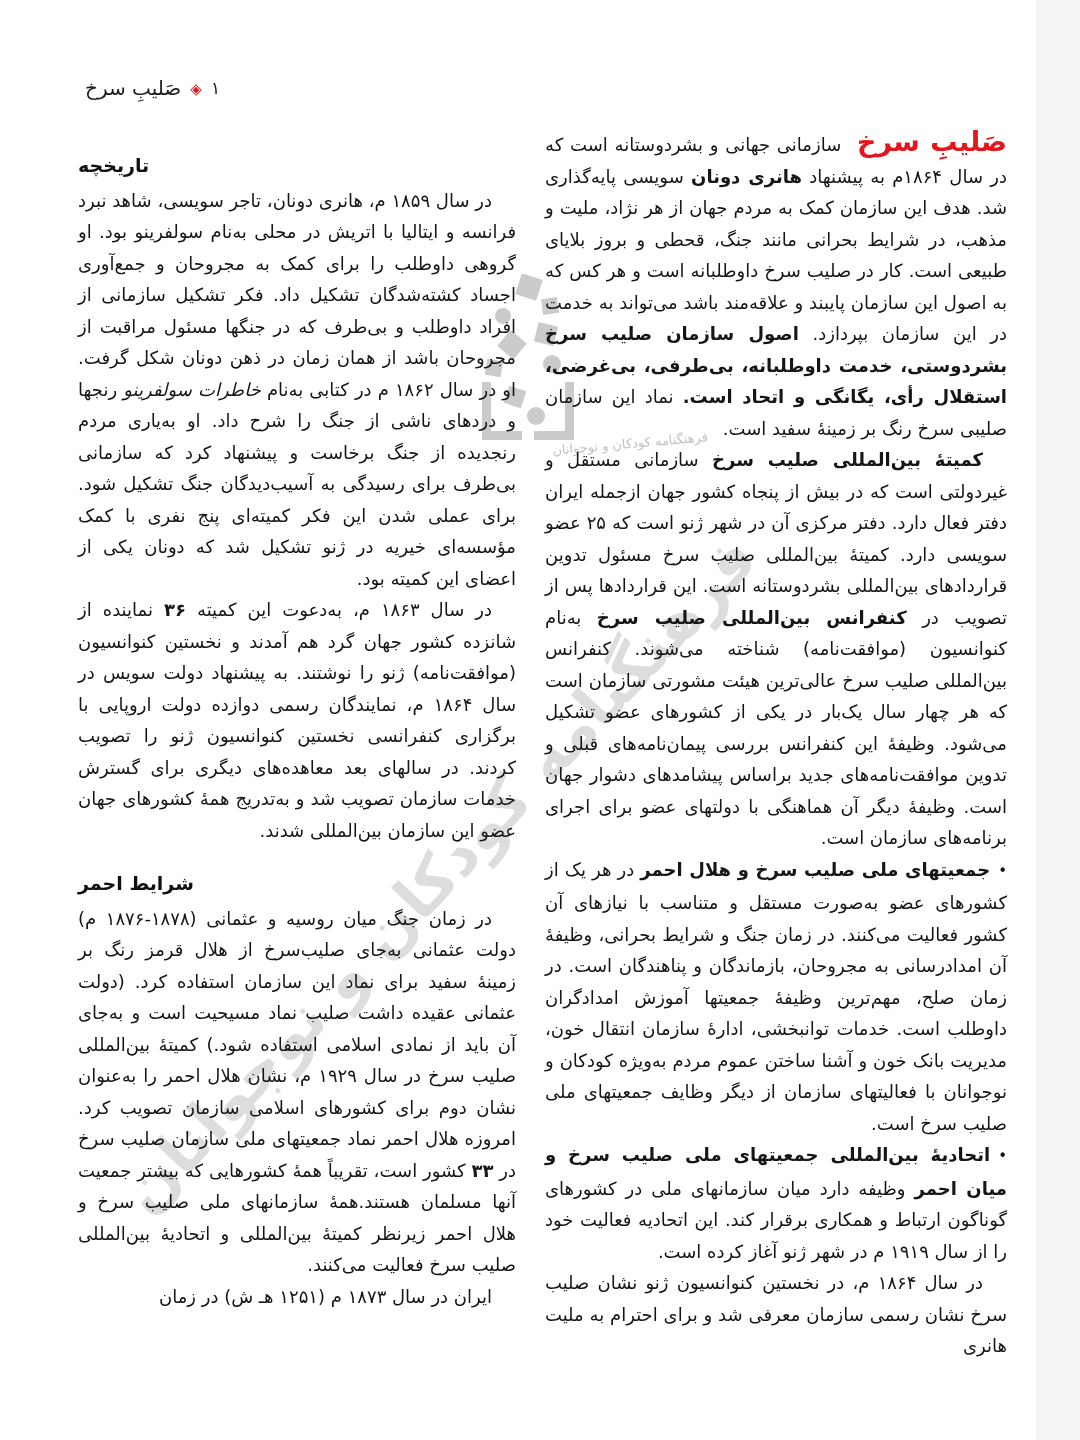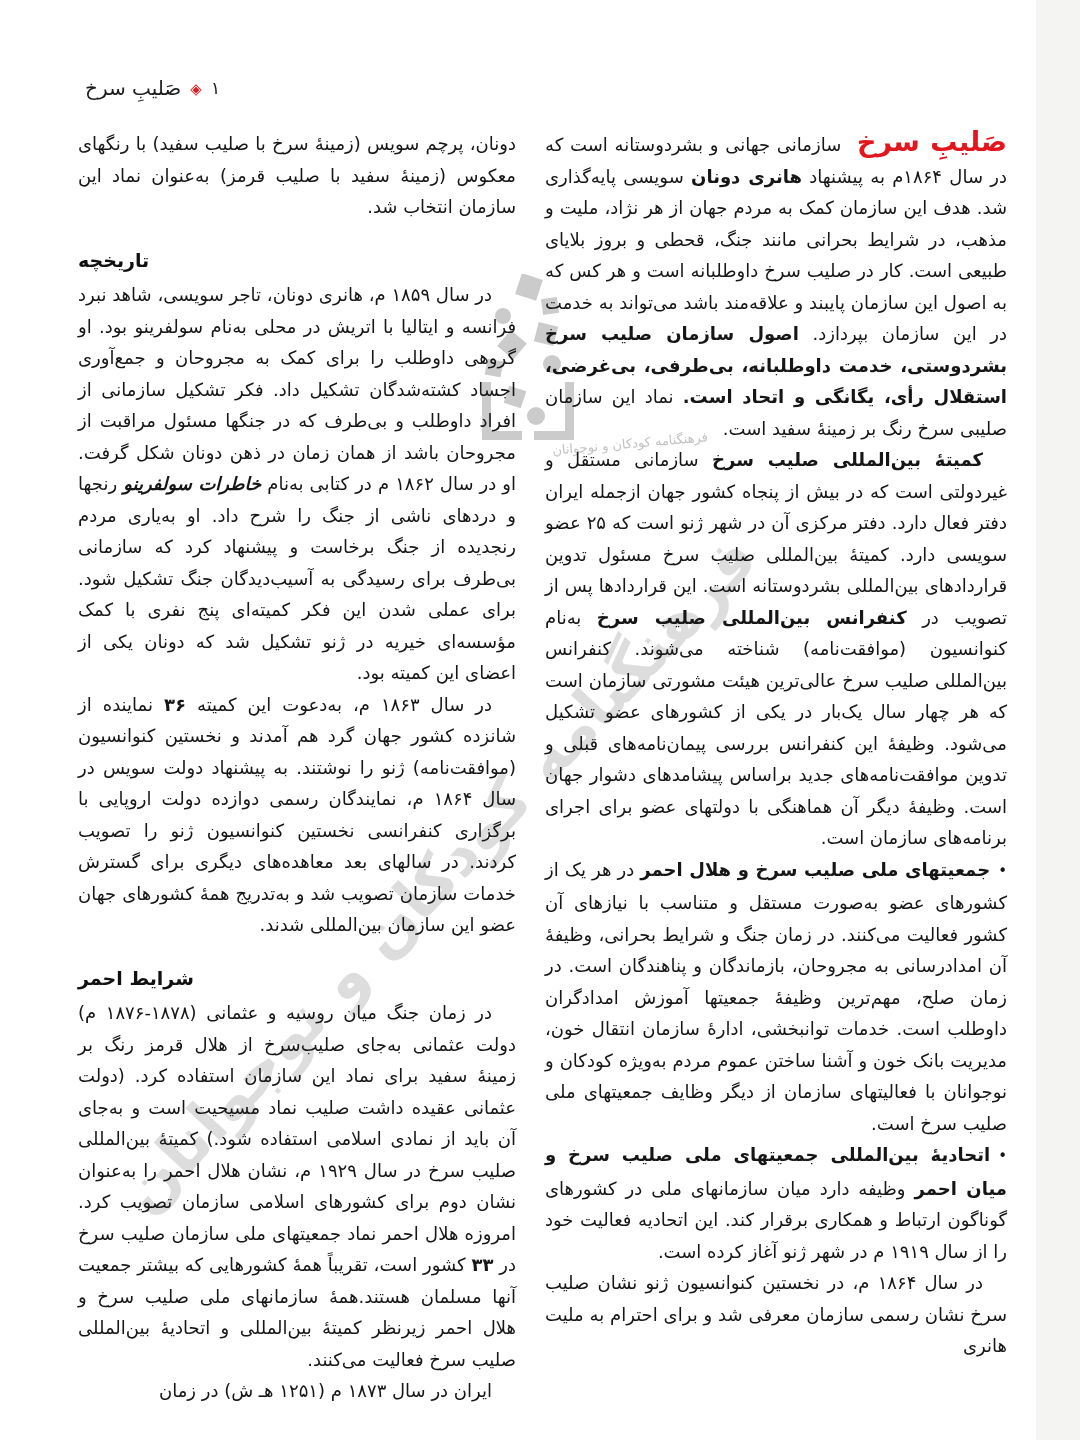--- a/index.html
+++ b/index.html
@@ -47,21 +47,21 @@
   .col-left{left:78px;width:438px;}
   .para{margin:0;}
   .para.indent{text-indent:24px;}
   .para.bullet{text-indent:0;}
   .bullet-glyph{font-size:15px;padding-left:8px;}
   .lead-term{
     font-size:27px;font-weight:bold;
     padding-left:9px;line-height:1;
   }
   .b{font-weight:bold;}
-  .i{font-style:italic;font-weight:bold;}
+  .i{font-style:italic;}
   .bi{font-weight:bold;}
   .sec-heading{
     font-size:19px;font-weight:bold;margin:22px 0 3px 0;
     text-align:left;color:#111;
   }
 </style>
 </head>
 <body>
 
 <div class="page">
@@ -95,21 +95,20 @@
 
   <div class="col col-right">
       <p class="para lead"><span class="lead-term" style="color: rgb(227, 22, 29);">صَلیبِ سرخ</span><span> سازمانی جهانی و بشردوستانه است که در سال ۱۸۶۴م به پیشنهاد </span><span class="bi">هانری دونان</span><span> سویسی پایه‌گذاری شد. هدف این سازمان کمک به مردم جهان از هر نژاد، ملیت و مذهب، در شرایط بحرانی مانند جنگ، قحطی و بروز بلایای طبیعی است. کار در صلیب سرخ داوطلبانه است و هر کس که به اصول این سازمان پایبند و علاقه‌مند باشد می‌تواند به خدمت در این سازمان بپردازد. </span><span class="b">اصول سازمان صلیب سرخ بشردوستی، خدمت داوطلبانه، بی‌طرفی، بی‌غرضی، استقلال رأی، یگانگی و اتحاد است.</span><span> نماد این سازمان صلیبی سرخ رنگ بر زمینۀ سفید است.</span></p>
       <p class="para indent"><span class="bi">کمیتۀ بین‌المللی صلیب سرخ</span><span> سازمانی مستقل و غیردولتی است که در بیش از پنجاه کشور جهان ازجمله ایران دفتر فعال دارد. دفتر مرکزی آن در شهر ژنو است که ۲۵ عضو سویسی دارد. کمیتۀ بین‌المللی صلیب سرخ مسئول تدوین قراردادهای بین‌المللی بشردوستانه است. این قراردادها پس از تصویب در </span><span class="bi">کنفرانس بین‌المللی صلیب سرخ</span><span> به‌نام کنوانسیون (موافقت‌نامه) شناخته می‌شوند. کنفرانس بین‌المللی صلیب سرخ عالی‌ترین هیئت مشورتی سازمان است که هر چهار سال یک‌بار در یکی از کشورهای عضو تشکیل می‌شود. وظیفۀ این کنفرانس بررسی پیمان‌نامه‌های قبلی و تدوین موافقت‌نامه‌های جدید براساس پیشامدهای دشوار جهان است. وظیفۀ دیگر آن هماهنگی با دولتهای عضو برای اجرای برنامه‌های سازمان است.</span></p>
       <p class="para bullet"><span class="bullet-glyph">•</span><span class="bi">جمعیتهای ملی صلیب سرخ و هلال احمر</span><span> در هر یک از کشورهای عضو به‌صورت مستقل و متناسب با نیازهای آن کشور فعالیت می‌کنند. در زمان جنگ و شرایط بحرانی، وظیفۀ آن امدادرسانی به مجروحان، بازماندگان و پناهندگان است. در زمان صلح، مهم‌ترین وظیفۀ جمعیتها آموزش امدادگران داوطلب است. خدمات توانبخشی، ادارۀ سازمان انتقال خون، مدیریت بانک خون و آشنا ساختن عموم مردم به‌ویژه کودکان و نوجوانان با فعالیتهای سازمان از دیگر وظایف جمعیتهای ملی صلیب سرخ است.</span></p>
       <p class="para bullet"><span class="bullet-glyph">•</span><span class="bi">اتحادیۀ بین‌المللی جمعیتهای ملی صلیب سرخ و میان احمر</span><span> وظیفه دارد میان سازمانهای ملی در کشورهای گوناگون ارتباط و همکاری برقرار کند. این اتحادیه فعالیت خود را از سال ۱۹۱۹ م در شهر ژنو آغاز کرده است.</span></p>
       <p class="para indent"><span>در سال ۱۸۶۴ م، در نخستین کنوانسیون ژنو نشان صلیب سرخ نشان رسمی سازمان معرفی شد و برای احترام به ملیت هانری</span></p>
     </div>
 
   <div class="col col-left">
-      <p class="para plain"><span>دونان، پرچم سویس (زمینۀ سرخ با صلیب سفید) با رنگهای معکوس (زمینۀ سفید با صلیب قرمز) به‌عنوان نماد این سازمان انتخاب شد.</span></p>
       <h3 class="sec-heading">تاریخچه</h3>
       <p class="para indent"><span>در سال ۱۸۵۹ م، هانری دونان، تاجر سویسی، شاهد نبرد فرانسه و ایتالیا با اتریش در محلی به‌نام سولفرینو بود. او گروهی داوطلب را برای کمک به مجروحان و جمع‌آوری اجساد کشته‌شدگان تشکیل داد. فکر تشکیل سازمانی از افراد داوطلب و بی‌طرف که در جنگها مسئول مراقبت از مجروحان باشد از همان زمان در ذهن دونان شکل گرفت. او در سال ۱۸۶۲ م در کتابی به‌نام </span><span class="i">خاطرات سولفرینو</span><span> رنجها و دردهای ناشی از جنگ را شرح داد. او به‌یاری مردم رنجدیده از جنگ برخاست و پیشنهاد کرد که سازمانی بی‌طرف برای رسیدگی به آسیب‌دیدگان جنگ تشکیل شود. برای عملی شدن این فکر کمیته‌ای پنج نفری با کمک مؤسسه‌ای خیریه در ژنو تشکیل شد که دونان یکی از اعضای این کمیته بود.</span></p>
       <p class="para indent"><span>در سال ۱۸۶۳ م، به‌دعوت این کمیته </span><span class="b">۳۶</span><span> نماینده از شانزده کشور جهان گرد هم آمدند و نخستین کنوانسیون (موافقت‌نامه) ژنو را نوشتند. به پیشنهاد دولت سویس در سال ۱۸۶۴ م، نمایندگان رسمی دوازده دولت اروپایی با برگزاری کنفرانسی نخستین کنوانسیون ژنو را تصویب کردند. در سالهای بعد معاهده‌های دیگری برای گسترش خدمات سازمان تصویب شد و به‌تدریج همۀ کشورهای جهان عضو این سازمان بین‌المللی شدند.</span></p>
       <h3 class="sec-heading">شرایط احمر</h3>
       <p class="para indent"><span>در زمان جنگ میان روسیه و عثمانی (۱۸۷۸-۱۸۷۶ م) دولت عثمانی به‌جای صلیب‌سرخ از هلال قرمز رنگ بر زمینۀ سفید برای نماد این سازمان استفاده کرد. (دولت عثمانی عقیده داشت صلیب نماد مسیحیت است و به‌جای آن باید از نمادی اسلامی استفاده شود.) کمیتۀ بین‌المللی صلیب سرخ در سال ۱۹۲۹ م، نشان هلال احمر را به‌عنوان نشان دوم برای کشورهای اسلامی سازمان تصویب کرد. امروزه هلال احمر نماد جمعیتهای ملی سازمان صلیب سرخ در </span><span class="b">۳۳</span><span> کشور است، تقریباً همۀ کشورهایی که بیشتر جمعیت آنها مسلمان هستند.همۀ سازمانهای ملی صلیب سرخ و هلال احمر زیرنظر کمیتۀ بین‌المللی و اتحادیۀ بین‌المللی صلیب سرخ فعالیت می‌کنند.</span></p>
       <p class="para indent"><span>ایران در سال ۱۸۷۳ م (۱۲۵۱ هـ ش) در زمان </span></p>
     </div>
 
 </div>
 

